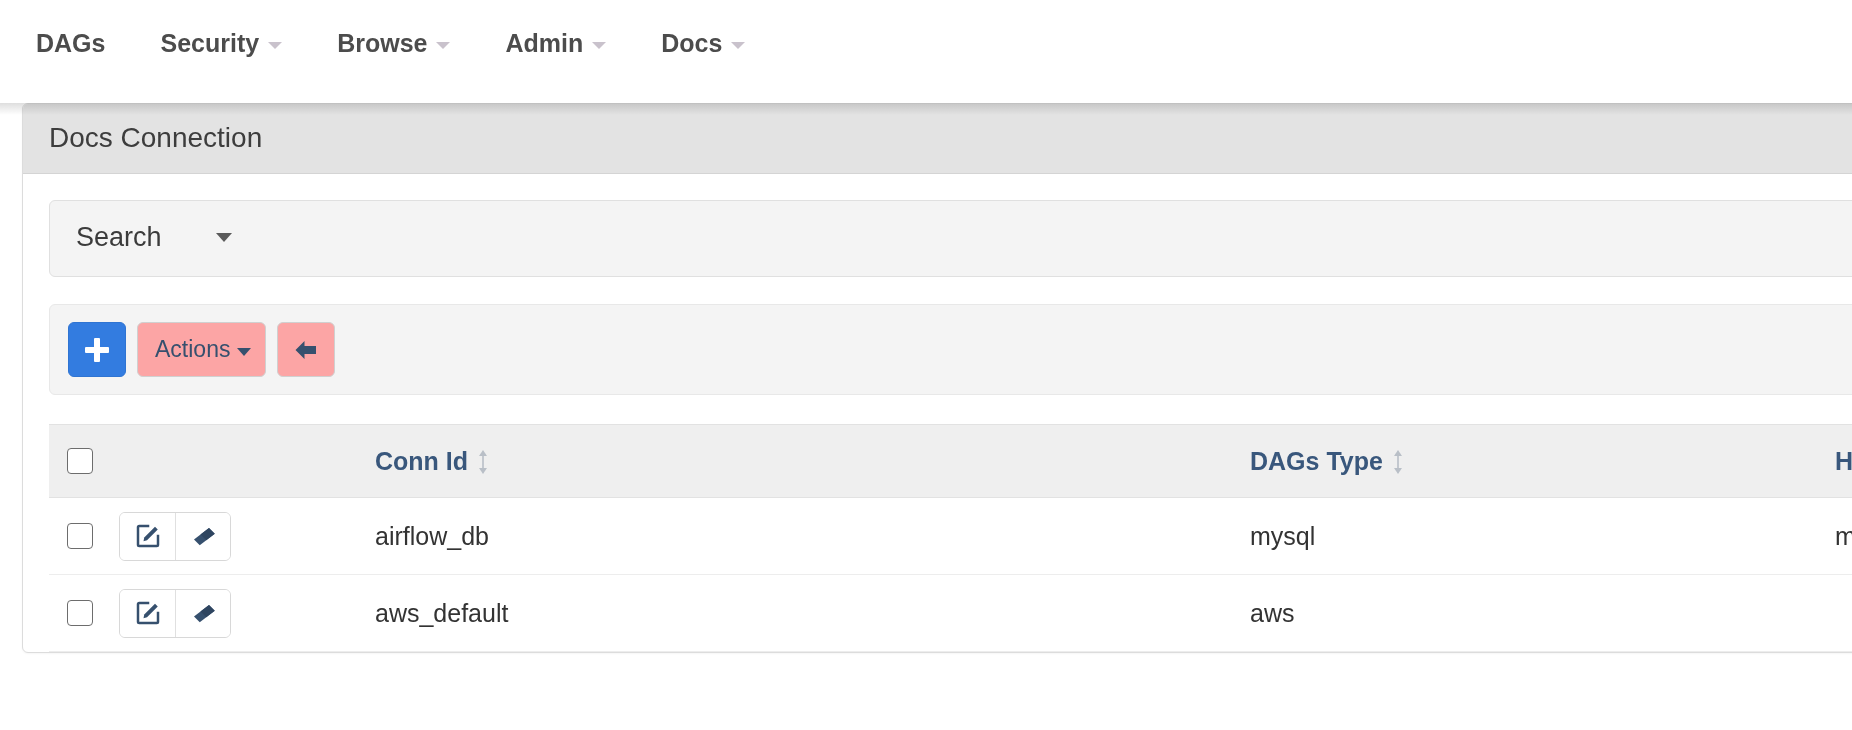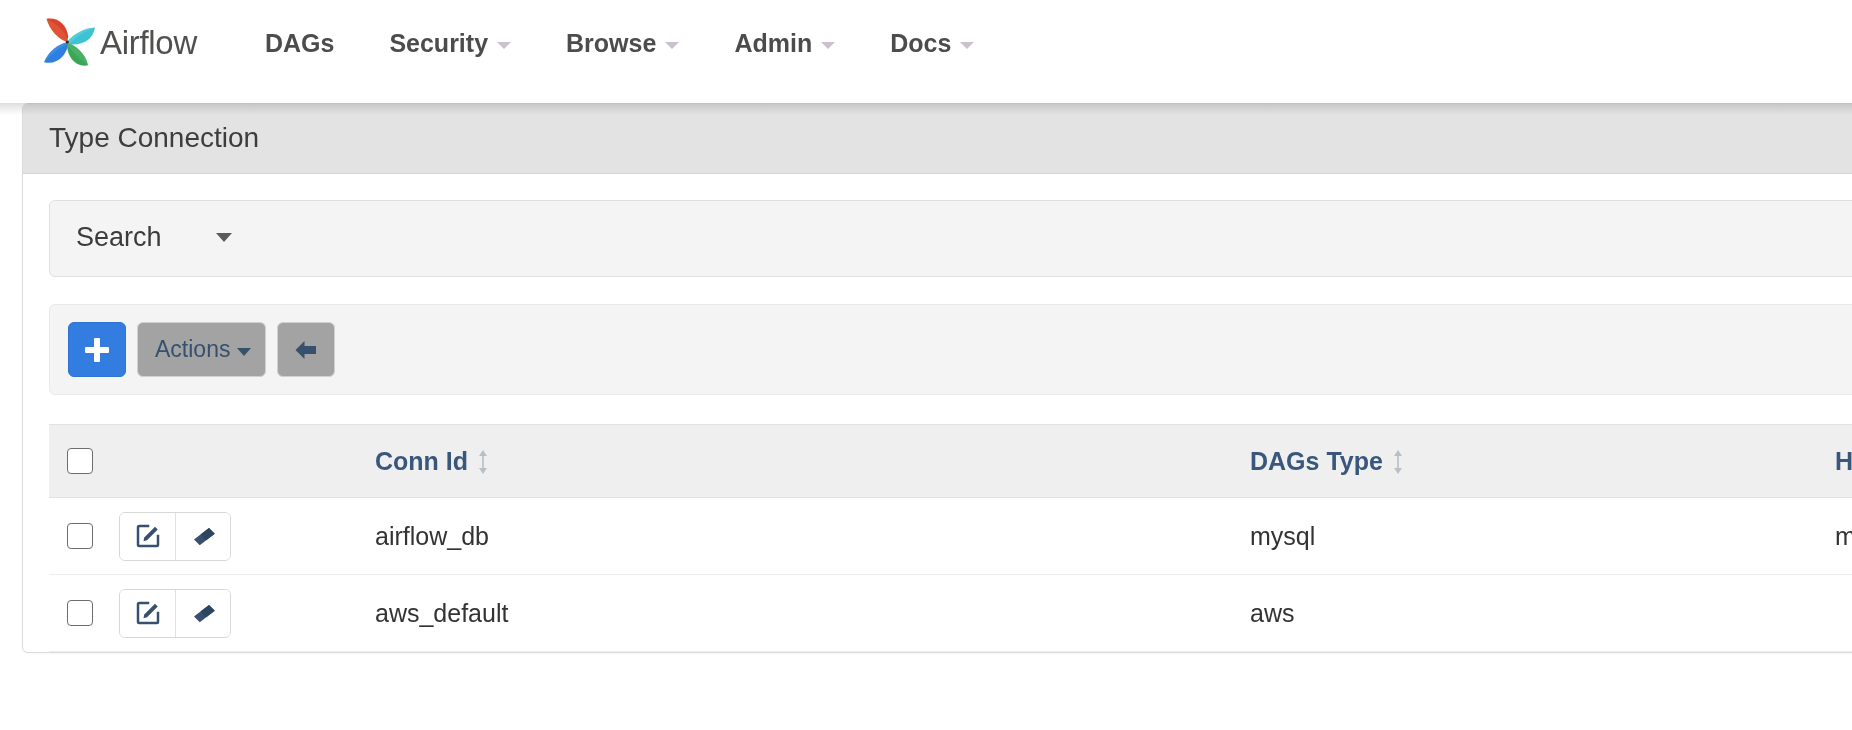--- a/index.html
+++ b/index.html
@@ -128,21 +128,21 @@
     padding: 17px 18px;
     display: flex;
     align-items: center;
     gap: 11px;
   }
   .btn {
     font-family: "Liberation Sans", sans-serif;
     font-size: 23px;
     border-radius: 6px;
     border: 1px solid #d0d0d0;
-    background: #a3a3a3;
+    background: #fca5a5;
     color: #36506e;
     padding: 10px 17px;
     min-height: 55px;
     display: inline-flex;
     align-items: center;
     justify-content: center;
     cursor: pointer;
     line-height: 1;
   }
   .btn-primary {
@@ -252,40 +252,20 @@
     cursor: pointer;
     padding: 0;
   }
   .icon-btn + .icon-btn { border-left: 1px solid #e0e0e0; }
   .icon-btn svg { display: block; }
 </style>
 </head>
 <body>
 
 <div class="navbar">
-  <a class="brand">
-    <span>
-      <svg class="logo-svg" viewBox="0 0 100 100" xmlns="http://www.w3.org/2000/svg">
-
-        <path d="M50 48 C36 44 22 29 17 11 C36 8 50 21 52 40 Z" fill="#d9422b"></path>
-        <path d="M50 48 C36 44 22 29 17 11 C34 19 46 31 51 44 Z" fill="#e4643f" opacity="0.55"></path>
-
-        <path d="M51 47 C61 35 79 26 95 25 C92 45 75 54 55 52 Z" fill="#3fc3d4"></path>
-        <path d="M51 47 C61 35 79 26 95 25 C78 31 64 40 55 51 Z" fill="#62d2de" opacity="0.6"></path>
-
-        <path d="M49 49 C38 51 20 62 13 81 C33 86 48 72 52 53 Z" fill="#2e7fe0"></path>
-        <path d="M49 49 C38 51 20 62 13 81 C26 67 39 56 51 52 Z" fill="#4b95e8" opacity="0.55"></path>
-
-        <path d="M51 50 C63 53 80 67 84 86 C64 90 51 73 50 54 Z" fill="#3aa757"></path>
-        <path d="M51 50 C63 53 80 67 84 86 C70 75 58 64 51 54 Z" fill="#57b872" opacity="0.55"></path>
-        <circle cx="50.5" cy="48.5" r="2.6" fill="#2b2b2b"></circle>
-      </svg>
-    </span>
-    <span class="brand-text">Airflow</span>
-  </a>
 
   <div class="nav-items">
     <div class="nav-item">
       <span class="nav-label">DAGs</span>
     </div>
     <div class="nav-item">
       <span class="nav-label">Security</span>
       <span class="caret"></span>
     </div>
     <div class="nav-item">
@@ -301,21 +281,21 @@
       <span class="caret"></span>
     </div>
   </div>
 </div>
 
 <div class="page-body">
   <div class="top-shadow"></div>
 
   <div class="panel">
     <div class="panel-heading">
-      <span class="panel-title">Type Connection</span>
+      <span class="panel-title">Docs Connection</span>
     </div>
 
     <div class="panel-body">
 
       <div class="search-well">
         <span class="search-toggle">
           <span>Search</span>
           <span class="search-caret"></span>
         </span>
       </div>

